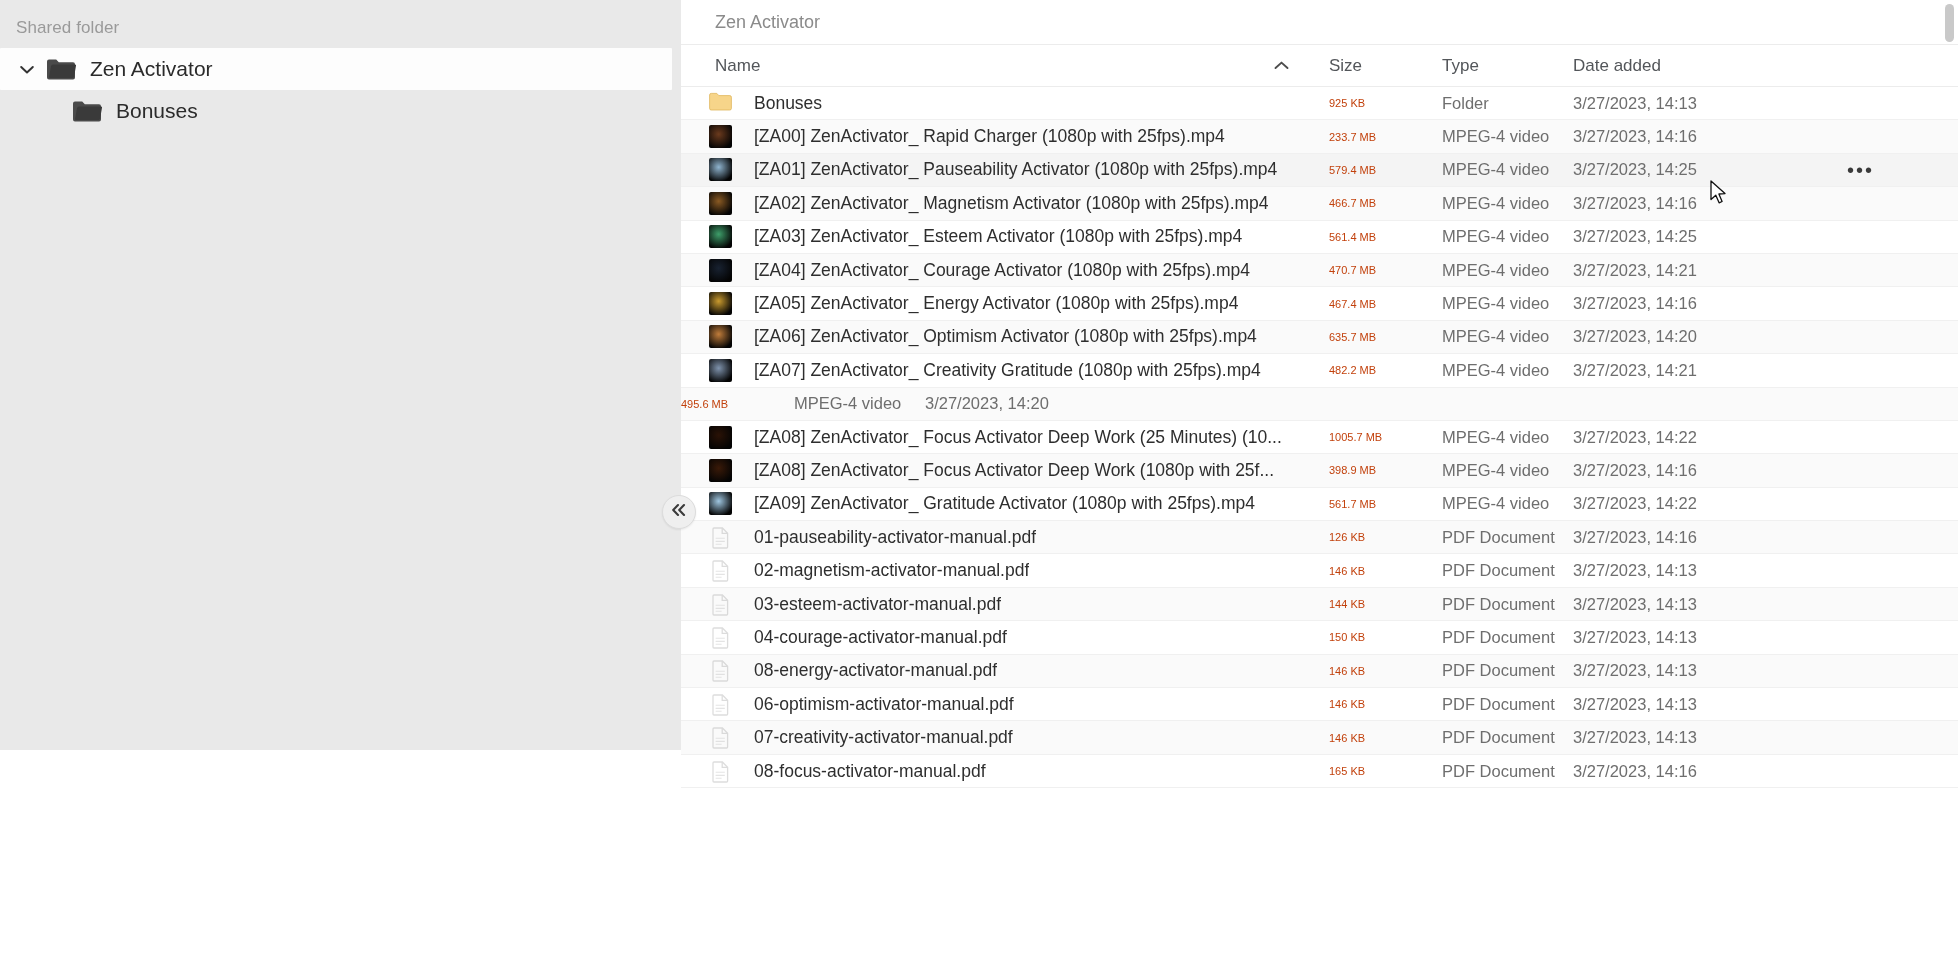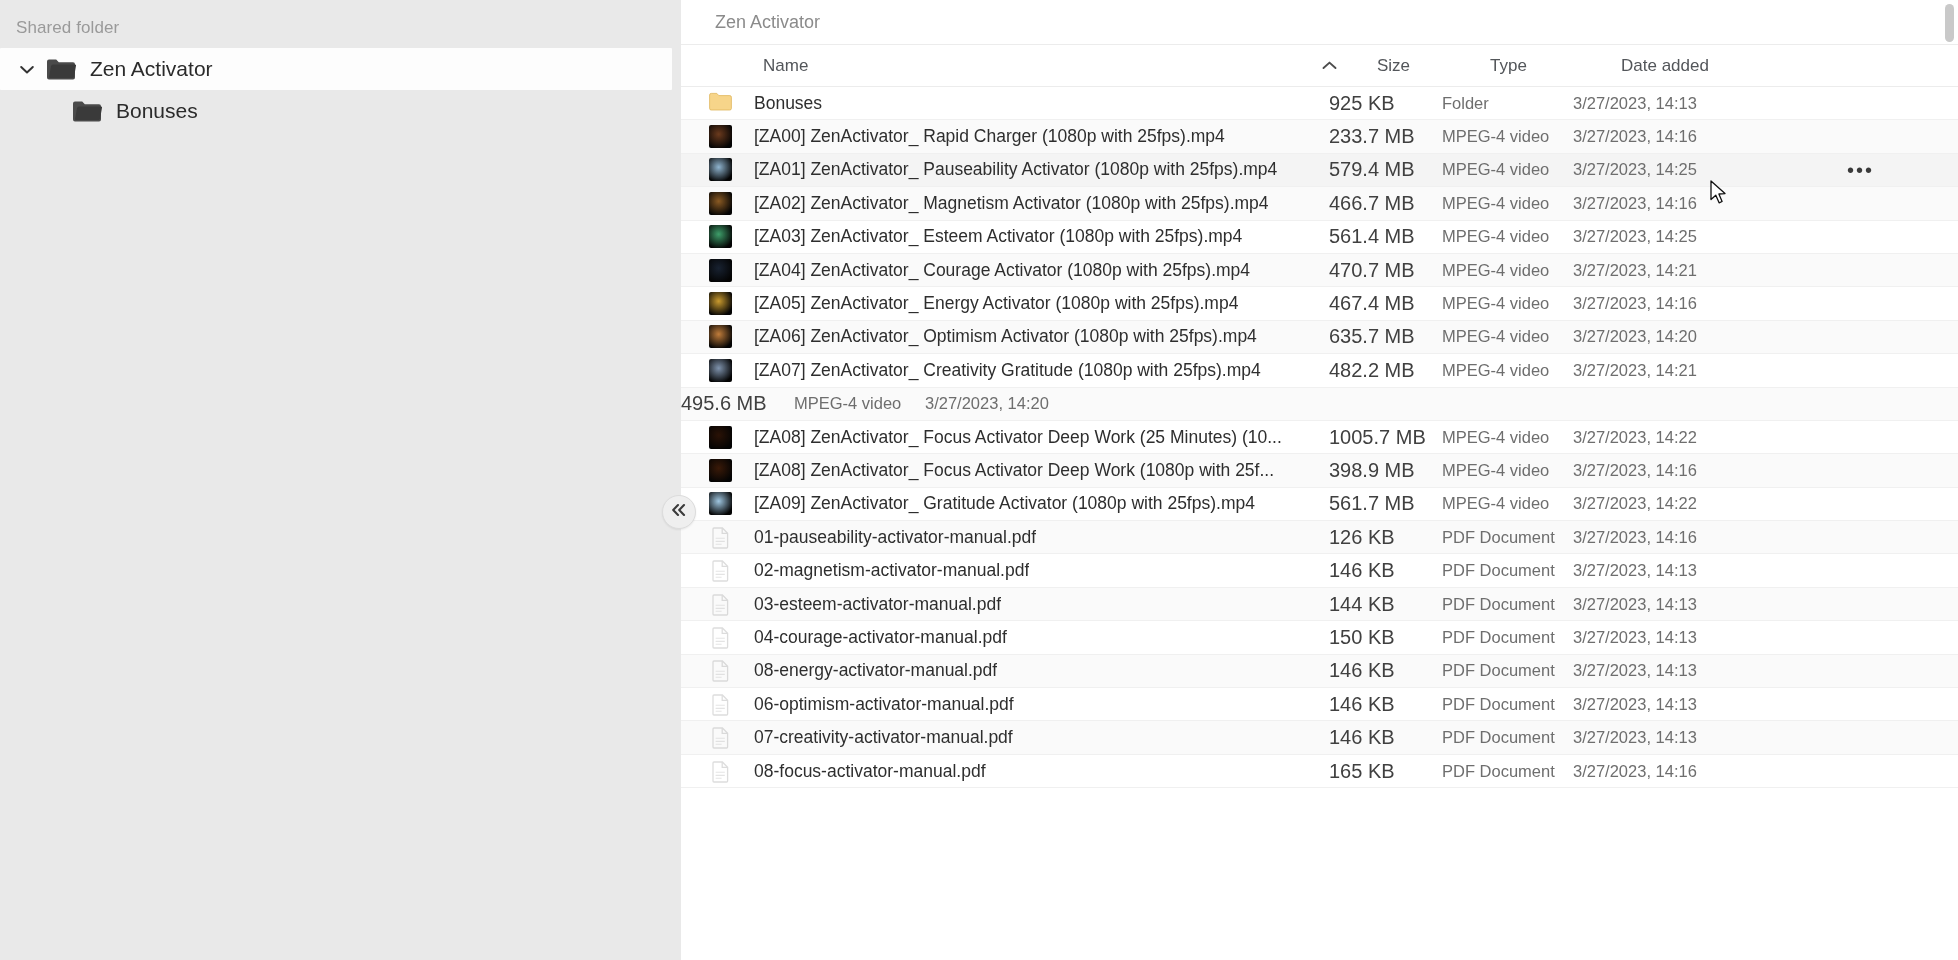--- a/index.html
+++ b/index.html
@@ -14,21 +14,21 @@
     position: relative;
     width: 1958px; height: 960px;
     display: flex;
     background: #ffffff;
   }
 
   
   .sidebar {
     position: relative;
     width: 681px;
-    height: 960px;
+    height: 750px;
     background: #e9e9e9;
     flex: 0 0 681px;
     padding-top: 8px;
   }
   .sidebar-title {
     font-size: 17px;
     color: #9a9a9a;
     padding: 6px 0 0 16px;
     letter-spacing: .1px;
     height: 34px;
@@ -102,21 +102,21 @@
   .table-head {
     display: flex;
     align-items: center;
     height: 43px;
     border-top: 1px solid #ececec;
     border-bottom: 1px solid #ececec;
     font-size: 17px;
     color: #53565a;
     background: #fff;
   }
-  .col-name   { width: 592px; padding-left: 34px; flex: 0 0 592px; margin-left: 48px; }
+  .col-name   { width: 592px; padding-left: 34px; flex: 0 0 592px; }
   .col-sortic { width: 56px; flex: 0 0 56px; display:flex; align-items:center; justify-content:flex-start;}
   .col-size   { width: 113px; flex: 0 0 113px; }
   .col-type   { width: 131px; flex: 0 0 131px; }
   .col-date   { width: 250px; flex: 0 0 250px; }
   .col-more   { flex: 1 1 auto; display:flex; align-items:center; padding-left:24px;}
 
   .rows { position: relative; }
   .row {
     display: flex;
     align-items: center;
@@ -153,21 +153,21 @@
     border-radius: 0;
     opacity: .35;
   }
   .row .fname {
     white-space: nowrap;
     overflow: hidden;
     text-overflow: clip;
   }
   .row .cell-size {
     width: 113px; flex: 0 0 113px;
-    font-size: 20px; color: #404040;
+    font-size: 11px; color: #c2410c;
   }
   .row .cell-type {
     width: 131px; flex: 0 0 131px;
     font-size: 16.5px; color: #6e6e6e;
   }
   .row .cell-date {
     width: 250px; flex: 0 0 250px;
     font-size: 16.5px; color: #6e6e6e;
   }
   .row .cell-more {

